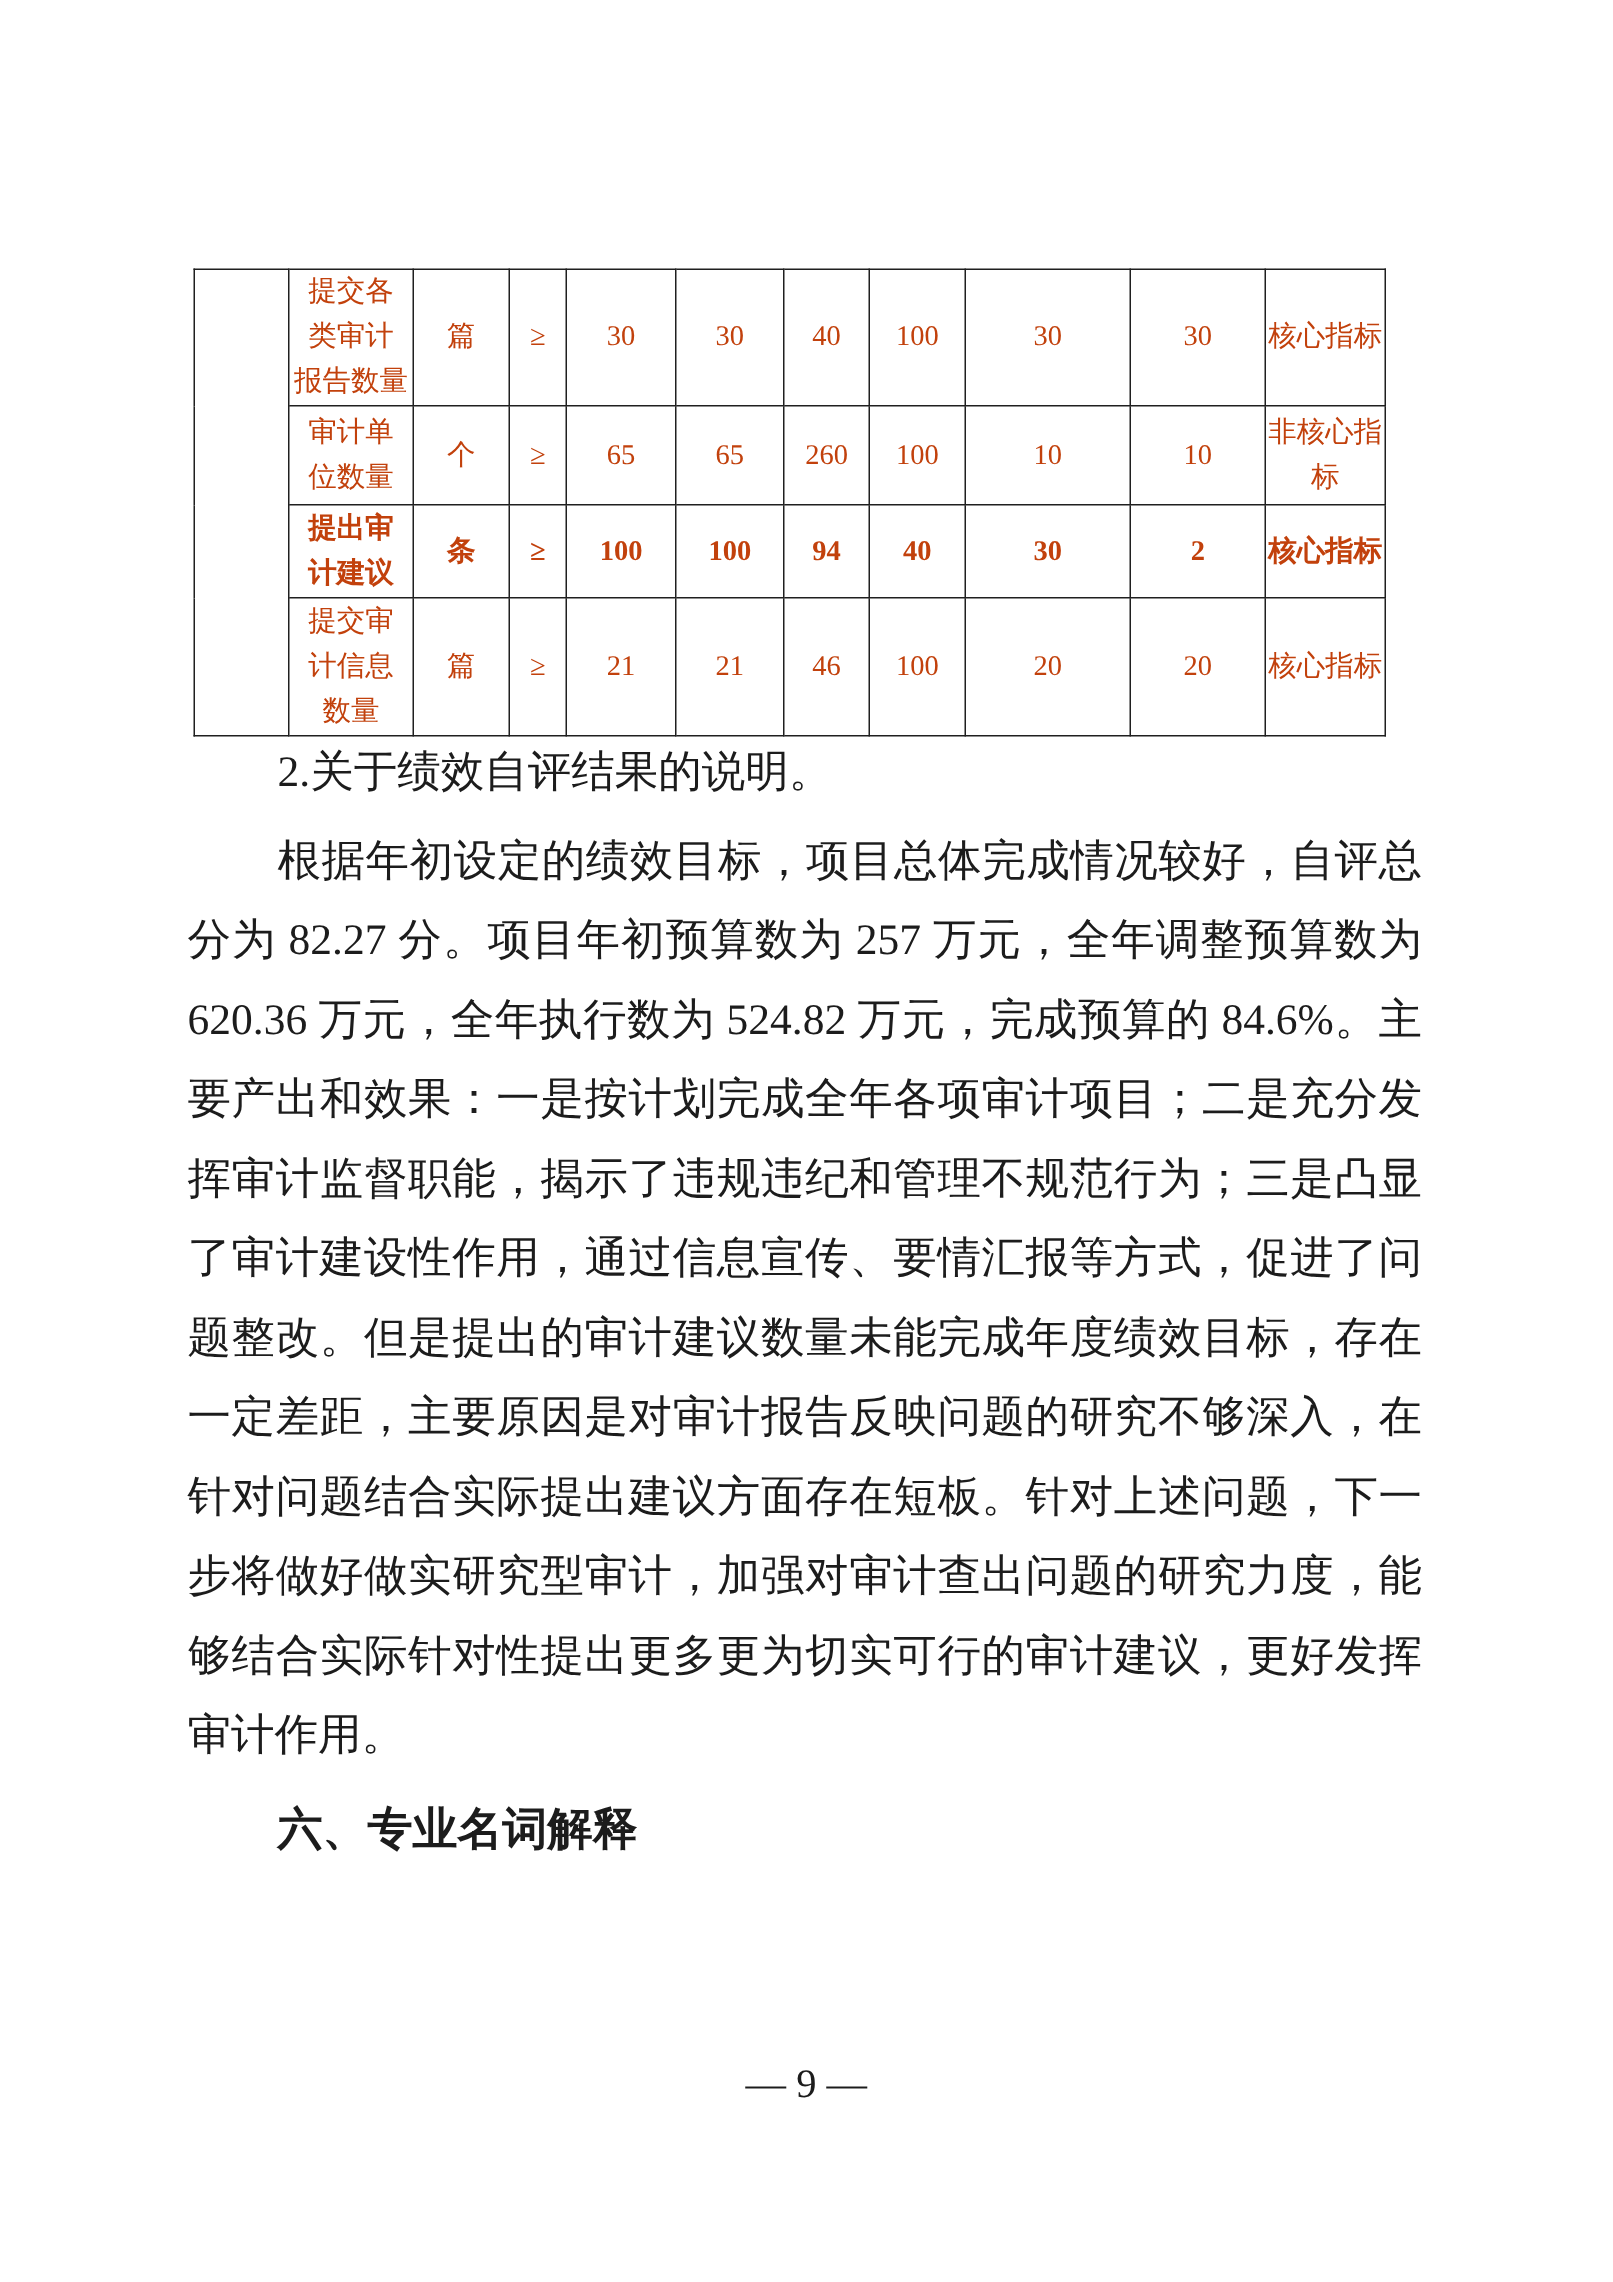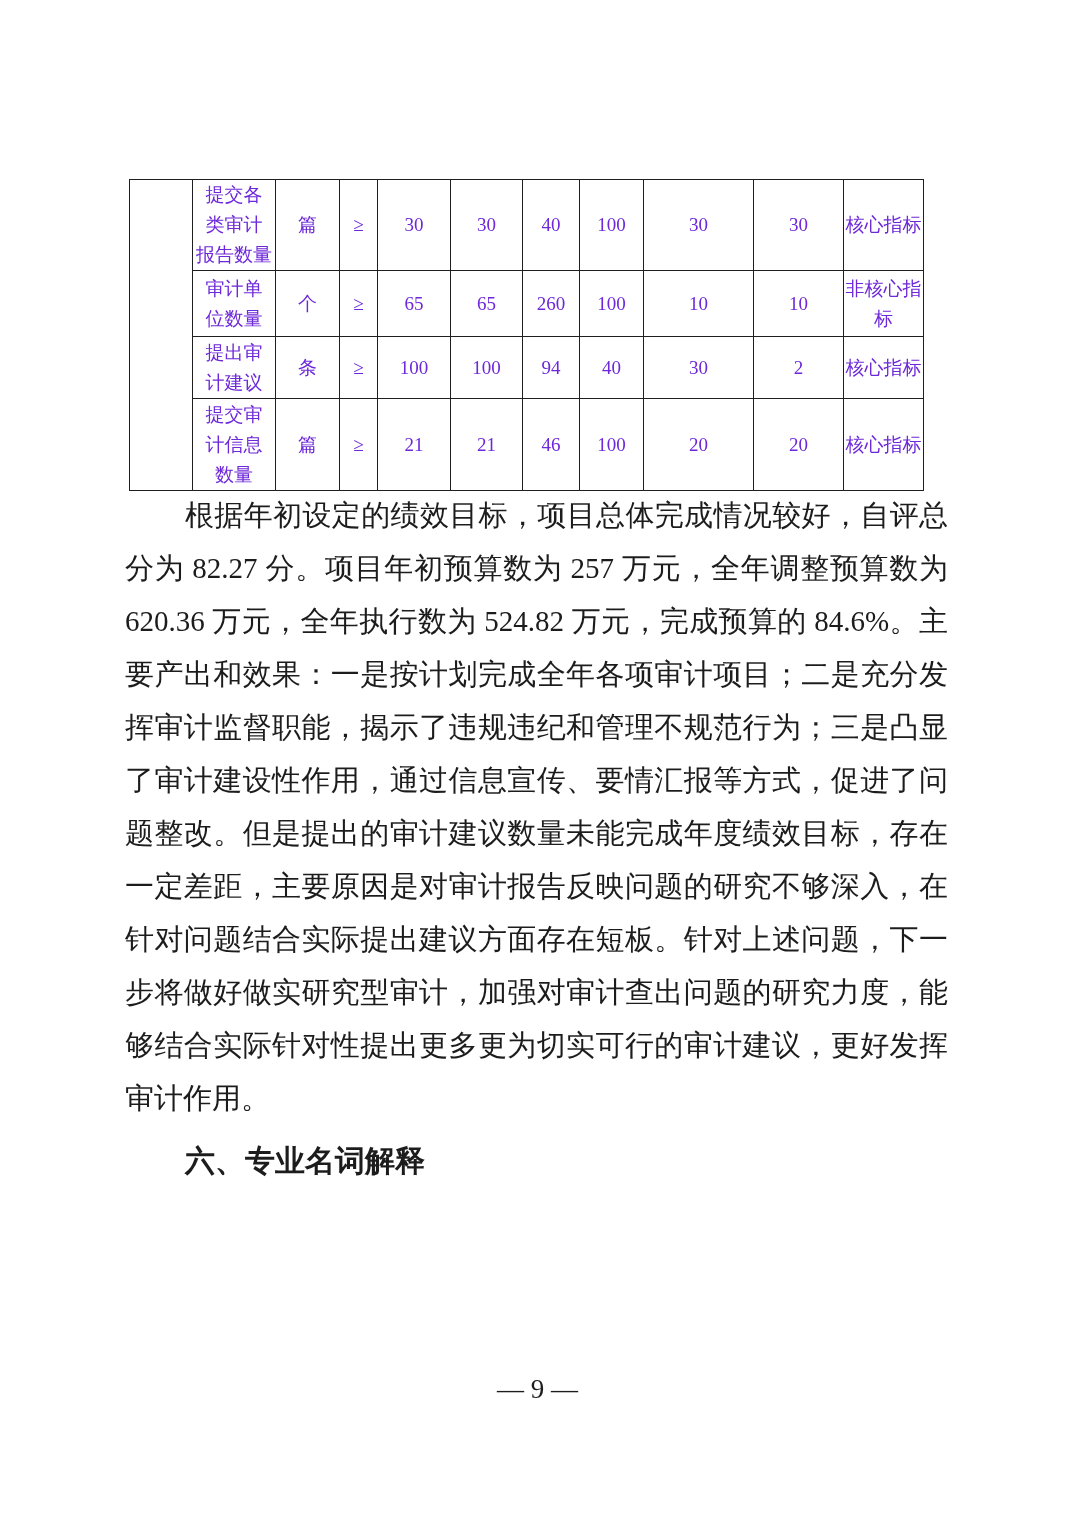--- a/index.html
+++ b/index.html
@@ -21,37 +21,37 @@
   }
   table.indicator-table {
     border-collapse: collapse;
     table-layout: fixed;
     width: 794px;
   }
   table.indicator-table td {
     border: 1px solid #1f1f1f;
     text-align: center;
     vertical-align: middle;
-    color: #6d28d9;
+    color: #c2410c;
     font-size: 19px;
     font-family: "Liberation Serif", "DejaVu Serif", serif;
     padding: 0;
     overflow: hidden;
   }
   td.cell-label, td.cell-type {
     line-height: 30px;
     white-space: pre-line;
   }
   td.cell-unit, td.cell-op, td.cell-val {
     line-height: 24px;
   }
   td.cell-op { font-size: 20px; }
   tr.row-1 { height: 87px; }
   tr.row-2 { height: 66px; }
-  tr.row-3 { height: 62px; }
+  tr.row-3 { height: 62px; font-weight: bold; }
   tr.row-4 { height: 92px; }
   td.cell-empty { background: #ffffff; }
 
   
   .text-block {
     position: absolute;
     left: 125px;
     top: 489px;
     width: 823px;
     font-size: 29px;
@@ -158,17 +158,18 @@
       <td class="cell-val">100</td>
       <td class="cell-val">20</td>
       <td class="cell-val">20</td>
       <td class="cell-type">核心指标</td>
     </tr>
   </tbody>
     </table>
 </div>
 
 <div class="text-block">
+  <p class="section-line">2.关于绩效自评结果的说明。</p>
   <p class="para">根据年初设定的绩效目标，项目总体完成情况较好，自评总分为 82.27 分。项目年初预算数为 257 万元，全年调整预算数为 620.36 万元，全年执行数为 524.82 万元，完成预算的 84.6%。主要产出和效果：一是按计划完成全年各项审计项目；二是充分发挥审计监督职能，揭示了违规违纪和管理不规范行为；三是凸显了审计建设性作用，通过信息宣传、要情汇报等方式，促进了问题整改。但是提出的审计建议数量未能完成年度绩效目标，存在一定差距，主要原因是对审计报告反映问题的研究不够深入，在针对问题结合实际提出建议方面存在短板。针对上述问题，下一步将做好做实研究型审计，加强对审计查出问题的研究力度，能够结合实际针对性提出更多更为切实可行的审计建议，更好发挥审计作用。</p>
   <div class="section-heading">六、专业名词解释</div>
 </div>
 
 <div class="page-number">— 9 —</div>
 
 </body></html>

